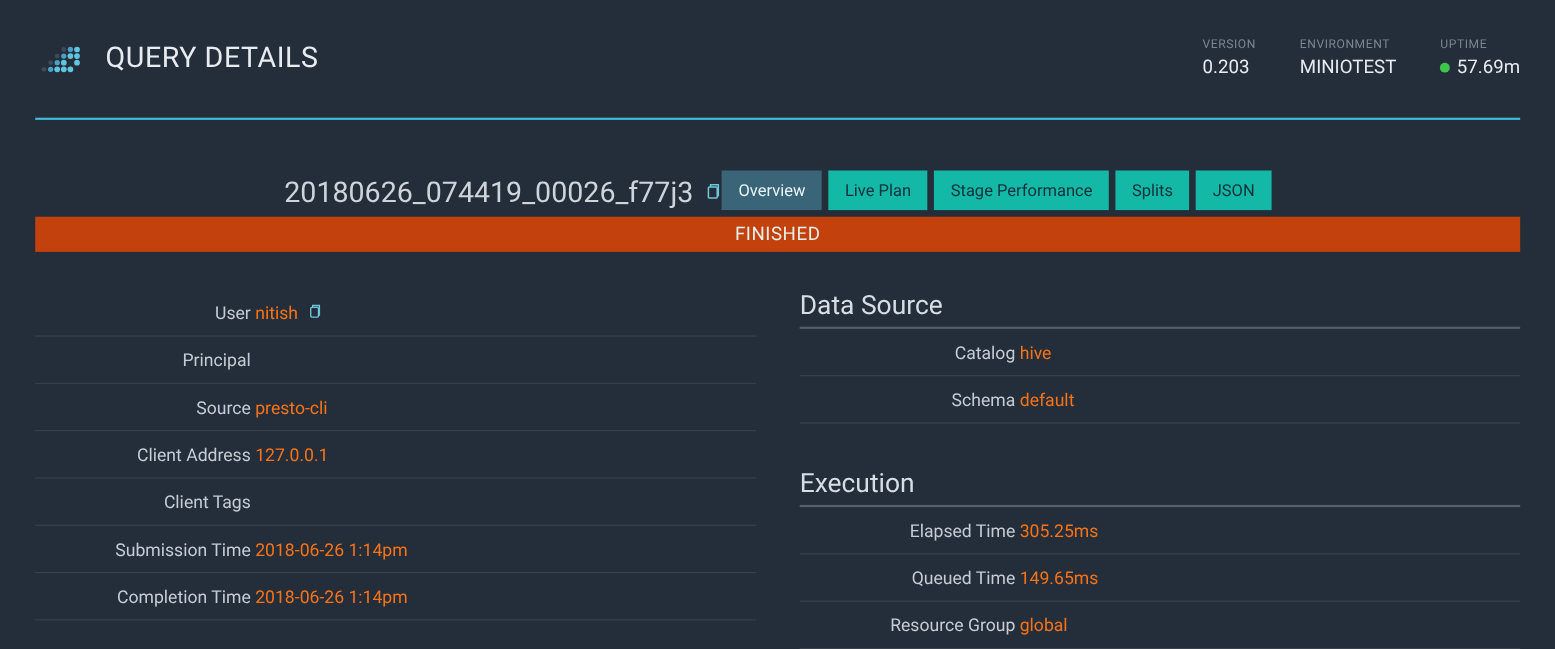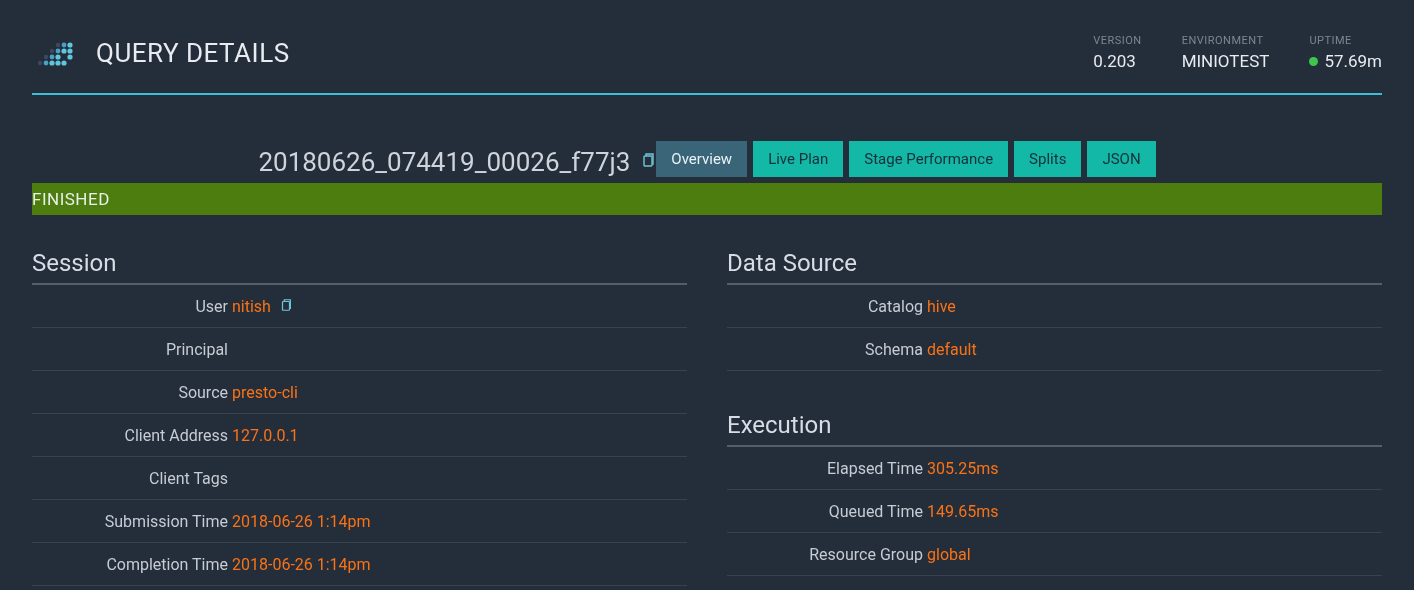--- a/index.html
+++ b/index.html
@@ -10,21 +10,21 @@
     font-size: 15px;
     width: 1414px;
     height: 590px;
     overflow: hidden;
   }
   .container { padding: 0 32px; }
   .header {
     display: flex;
     align-items: center;
     justify-content: space-between;
-    padding: 34px 0 22px 0;
+    padding: 34px 0 36px 0;
     border-bottom: 2px solid #3fbcd6;
   }
   .header-left { display: flex; align-items: center; gap: 18px; }
   .logo { width: 46px; height: 36px; }
   .page-title {
     font-size: 26px;
     font-weight: 400;
     letter-spacing: 0.5px;
     color: #e8ebef;
   }
@@ -63,22 +63,23 @@
     cursor: pointer;
     font-family: inherit;
   }
   .tab.active {
     background: #3a6478;
     color: #e8f3f7;
   }
 
   .status-bar {
     margin-top: 6px;
-    background: #4d7c0f;
+    background: #c2410c;
     color: #e8f0ea;
+    text-align: center;
     padding: 6px 0;
     font-size: 17px;
     letter-spacing: 0.5px;
   }
 
   .columns {
     display: flex;
     gap: 40px;
     margin-top: 34px;
   }
@@ -178,21 +179,20 @@
       <button class="tab">Splits</button>
       <button class="tab">JSON</button>
     </div>
   </div>
 
   <div class="status-bar">FINISHED</div>
 
   <div class="columns">
 
     <div class="col">
-      <h2 class="section-title">Session</h2>
 
       <div class="kv-row">
         <div class="kv-label">User</div>
         <div class="kv-value">
           <span>nitish</span>
           <span class="copy-icon">
             <svg width="14" height="14" viewBox="0 0 16 16" fill="currentColor">
               <rect x="4" y="4" width="8" height="10" rx="1" fill="none" stroke="currentColor" stroke-width="1.4"></rect>
               <path d="M6 4 V2 h7 v10 h-1" fill="none" stroke="currentColor" stroke-width="1.4"></path>
             </svg>

